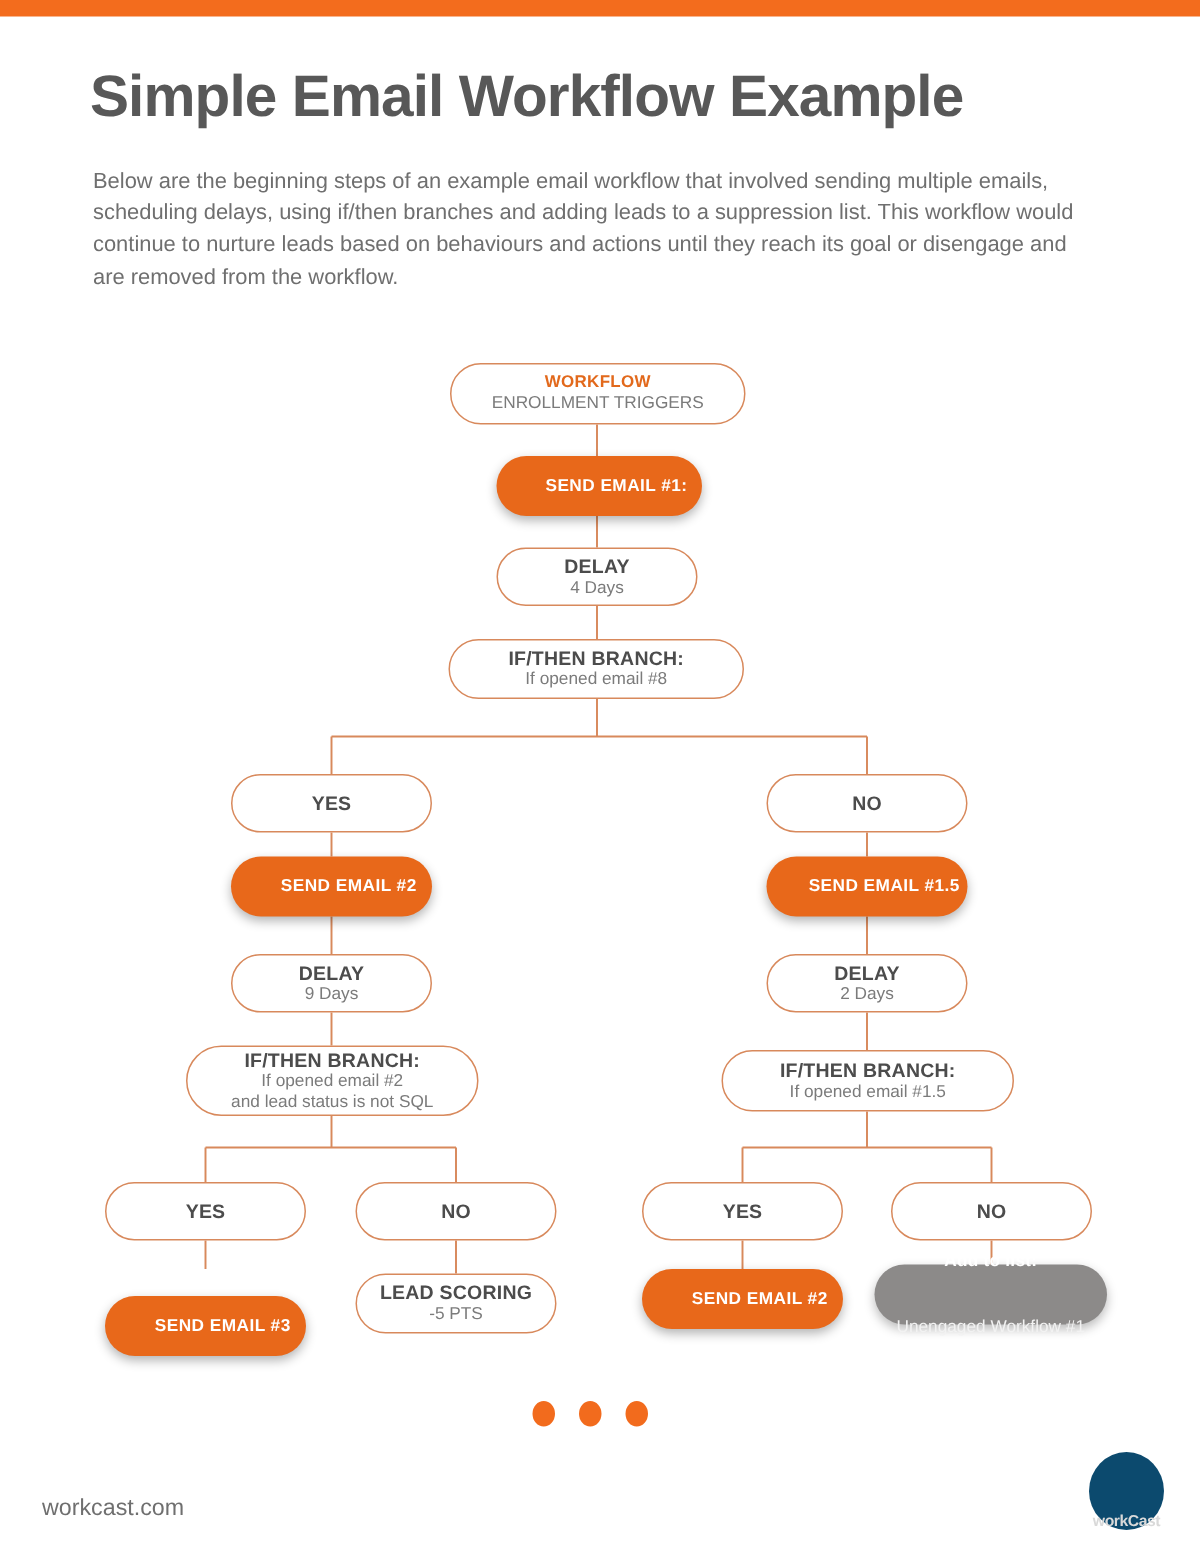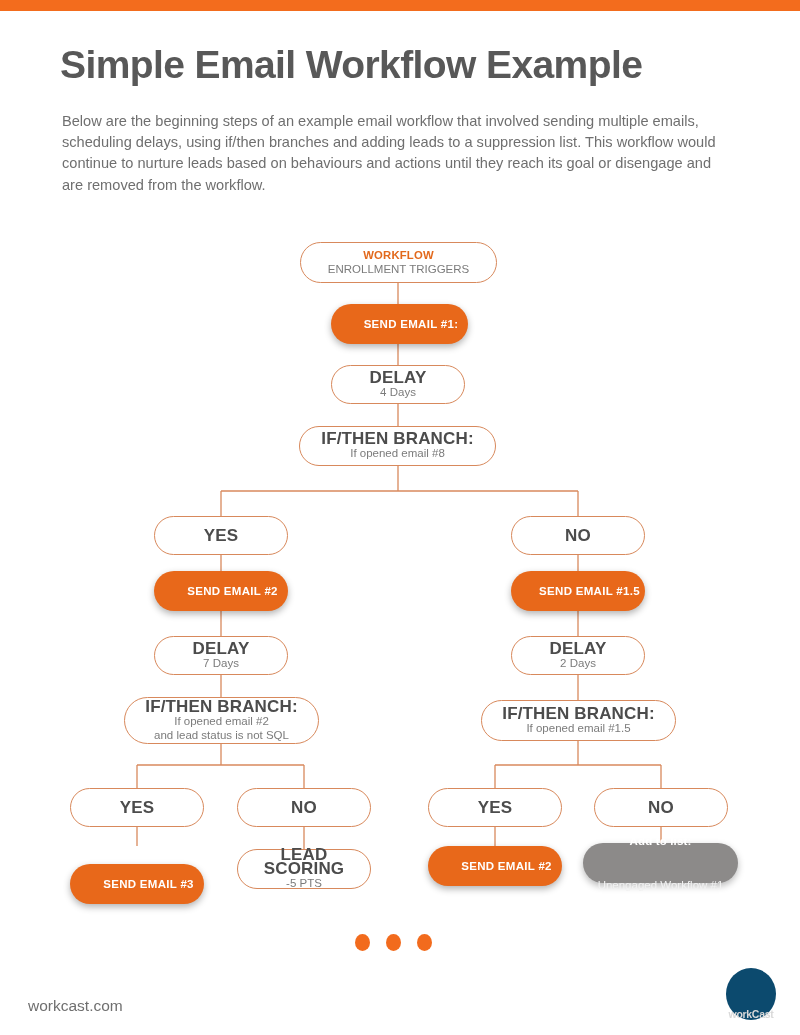--- a/index.html
+++ b/index.html
@@ -30,21 +30,21 @@
     text-align:center;border-radius:100px;
   }
   .node .l1{font-weight:bold;letter-spacing:0.15px;}
   .node .l2{font-weight:normal;}
   .node .l3{font-weight:normal;}
 
   
   .node.outline{
     background:#ffffff;border:1px solid #d8895c;
   }
-  .node.outline .l1{color:#4c4c4c;font-size:17px;line-height:14px;}
+  .node.outline .l1{color:#4c4c4c;font-size:13px;line-height:14px;}
   .node.outline .l2,.node.outline .l3{color:#7b7b7b;font-size:11.5px;line-height:14px;}
 
   
   .node.trigger .l1{color:#e2691c;font-size:11.3px;line-height:13.4px;letter-spacing:0.2px;}
 
   
   .node.filled{
     background:#e8681a;border:none;
     box-shadow:0 3px 7px rgba(0,0,0,0.30);
     padding-left:23px;
@@ -137,21 +137,21 @@
         <div class="l1">NO</div>
       </div>
       <div class="node filled" style="left: 154px; top: 571px; width: 134px; height: 40px;">
         <div class="l1">SEND EMAIL #2</div>
       </div>
       <div class="node filled" style="left: 511px; top: 571px; width: 134px; height: 40px;">
         <div class="l1">SEND EMAIL #1.5</div>
       </div>
       <div class="node outline" style="left: 154px; top: 636px; width: 134px; height: 39px;">
         <div class="l1">DELAY</div>
-        <div class="l2">7 Days</div>
+        <div class="l2">9 Days</div>
       </div>
       <div class="node outline" style="left: 511px; top: 636px; width: 134px; height: 39px;">
         <div class="l1">DELAY</div>
         <div class="l2">2 Days</div>
       </div>
       <div class="node outline" style="left: 124px; top: 697px; width: 195px; height: 47px;">
         <div class="l1">IF/THEN BRANCH:</div>
         <div class="l2">If opened email #2</div>
         <div class="l3">and lead status is not SQL</div>
       </div>

